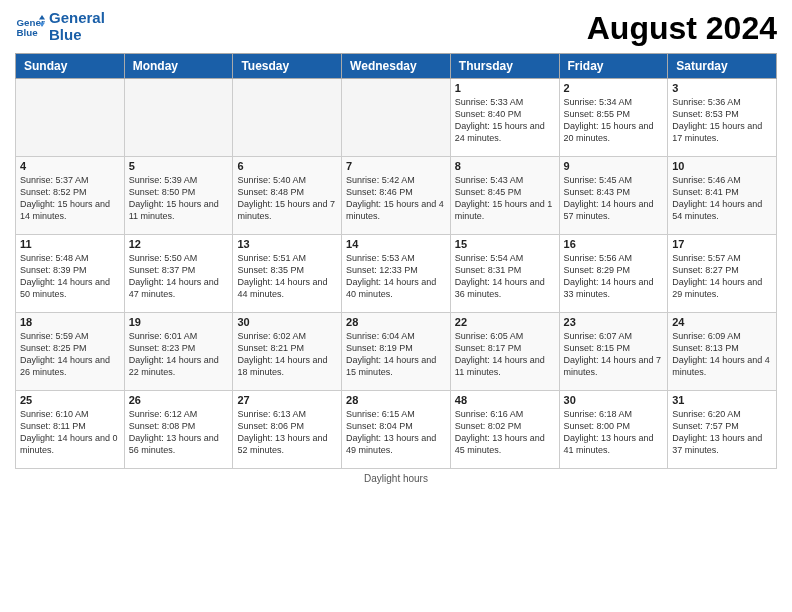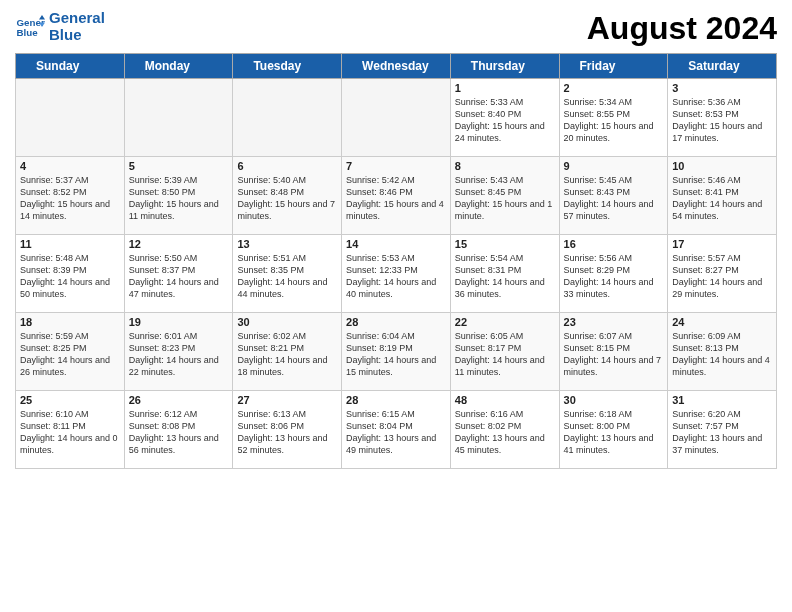--- a/index.html
+++ b/index.html
@@ -45,21 +45,21 @@
     }
     .calendar {
       width: 100%;
       border-collapse: collapse;
     }
     .calendar th {
       background: #1a5fa8;
       color: #fff;
       font-size: 12px;
       font-weight: bold;
-      padding: 5px 20px;
+      padding: 5px 8px;
       text-align: left;
       border: 1px solid #aaa;
     }
     .calendar td {
       border: 1px solid #ccc;
       vertical-align: top;
       padding: 3px 4px;
       font-size: 9.5px;
       color: #222;
       width: calc(100% / 7);
@@ -352,13 +352,14 @@
             <span class="day-num">31</span>
             <div class="day-info">Sunrise: 6:20 AM
 Sunset: 7:57 PM
 Daylight: 13 hours
 and 37 minutes.</div>
           </td>
         </tr>
       </tbody>
   </table>
 
+  <div class="footer-note">Daylight hours</div>
 </div>
 
 </body></html>

